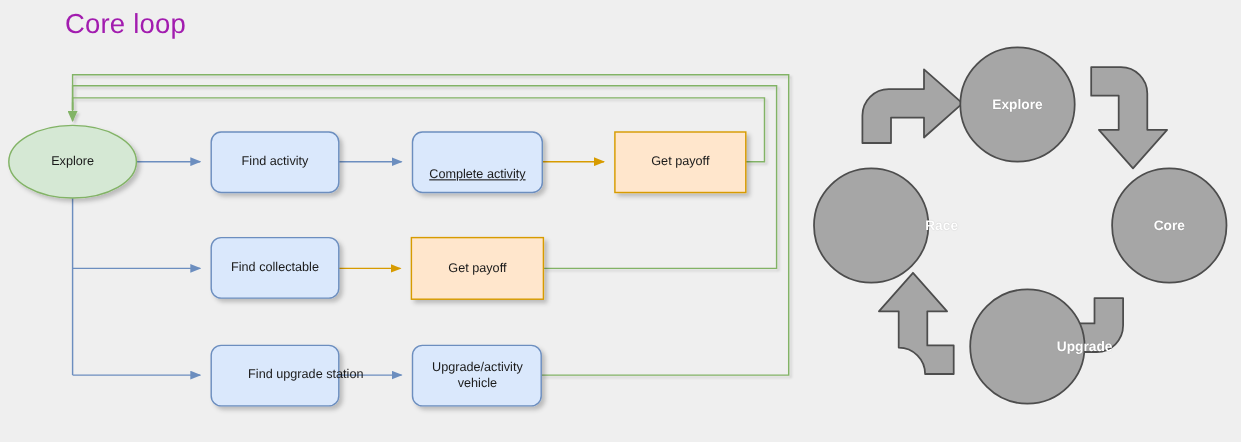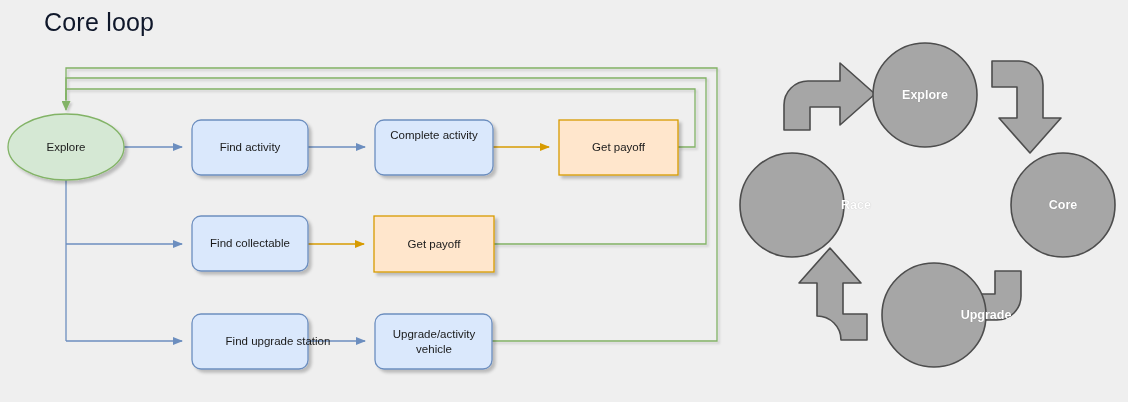--- a/index.html
+++ b/index.html
@@ -16,24 +16,24 @@
     position: relative;
   }
   #canvas {
     position: absolute;
     left: 0; top: 0;
     width: 1128px;
     height: 402px;
   }
   .page-title {
     position: absolute;
-    left: 44px;
+    left: 59px;
     top: 8px;
     font-size: 25px;
-    color: #0f172a;
+    color: #a21caf;
     font-family: "Liberation Sans", sans-serif;
     letter-spacing: 0.2px;
     white-space: nowrap;
   }
   
   .node-label {
     position: absolute;
     display: flex;
     align-items: center;
     justify-content: center;
@@ -136,21 +136,21 @@
     <circle cx="934" cy="315" r="52" fill="#a6a6a6" stroke="#4d4d4d" stroke-width="1.6"></circle>
     <circle cx="792" cy="205" r="52" fill="#a6a6a6" stroke="#4d4d4d" stroke-width="1.6"></circle>
   </g>
 </svg>
 
 <div class="page-title">Core loop</div>
 
 <div class="node-label" style="left:8px;  top:114px; width:116px; height:66px;">Explore</div>
 
 <div class="node-label" style="left:192px; top:120px; width:116px; height:55px;">Find activity</div>
-<div class="node-label" style="left:375px; top:108px; width:118px; height:55px;">Complete activity</div>
+<div class="node-label" style="left:375px; top:132px; width:118px; height:55px;text-decoration:underline;">Complete activity</div>
 <div class="node-label" style="left:559px; top:120px; width:119px; height:55px;">Get payoff</div>
 
 <div class="node-label" style="left:192px; top:216px; width:116px; height:55px;">Find collectable</div>
 <div class="node-label" style="left:374px; top:216px; width:120px; height:56px;">Get payoff</div>
 
 <div class="node-label" style="left:192px; top:314px; width:116px; height:55px;padding-left:28px;">Find upgrade station</div>
 <div class="node-label" style="left:381px; top:314px; width:106px; height:55px;">Upgrade/activity vehicle</div>
 
 <div class="cycle-label" style="left:873px;  top:62px;  width:104px; height:66px;">Explore</div>
 <div class="cycle-label" style="left:1011px; top:172px; width:104px; height:66px;">Core</div>

